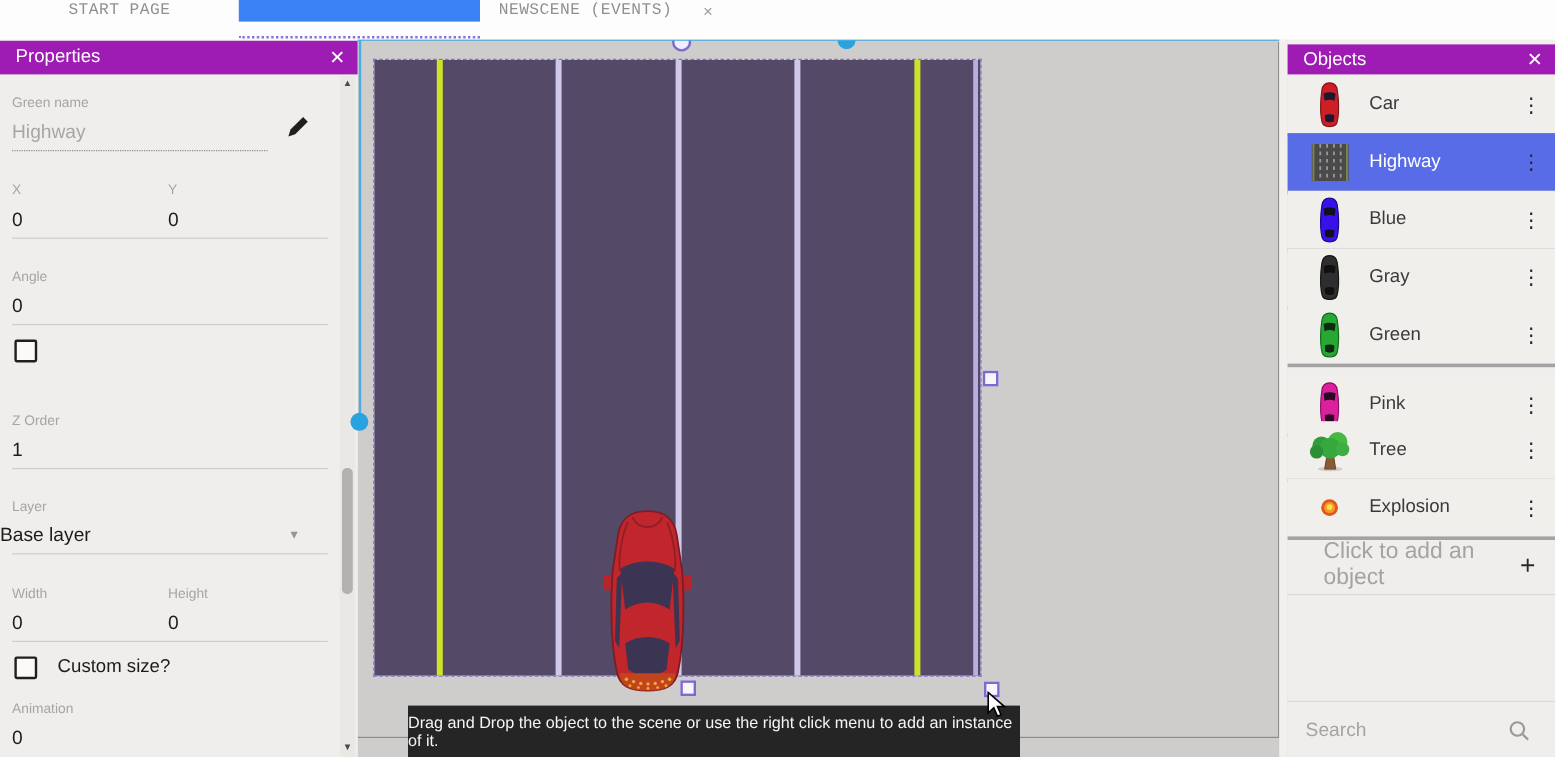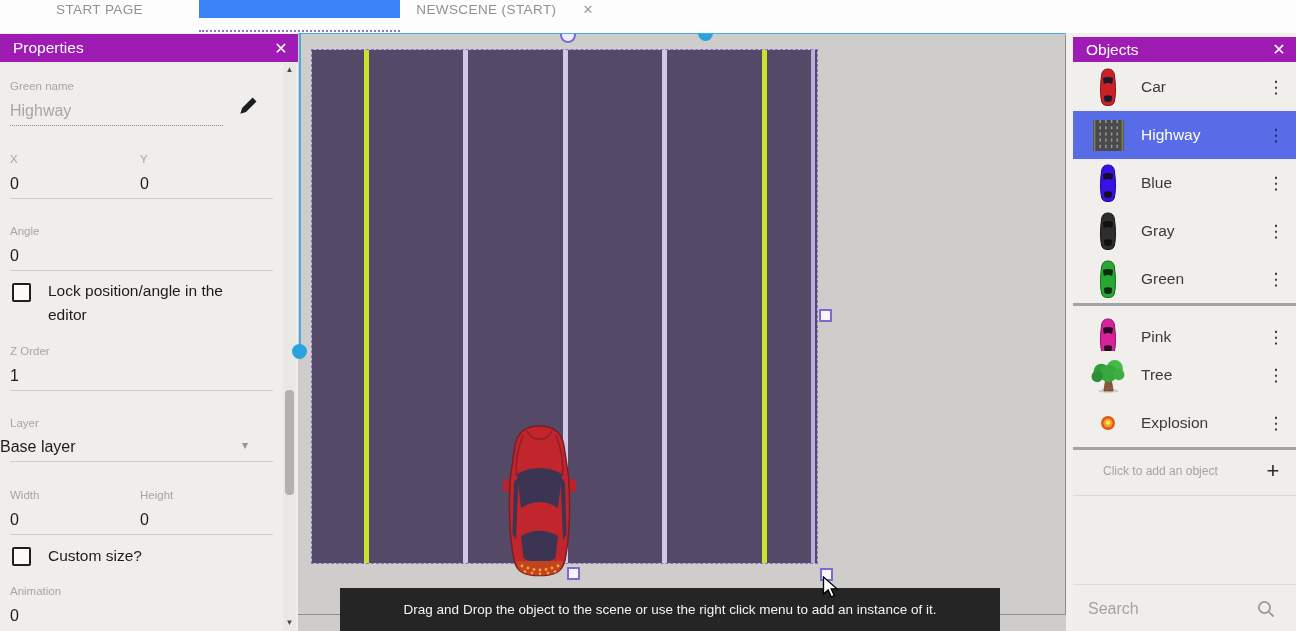--- a/index.html
+++ b/index.html
@@ -3,21 +3,21 @@
 <meta charset="utf-8">
 <style>
   html,body{margin:0;padding:0;background:#888;}
   .stage{position:relative;width:1296px;height:631px;background:#f1efec;overflow:hidden;
          font-family:"Liberation Sans",sans-serif;-webkit-font-smoothing:antialiased;}
   .abs{position:absolute;}
 
   
   .tabbar{left:0;top:0;width:1296px;height:33px;background:#fdfdfd;z-index:50;}
   .tab{height:18px;display:flex;align-items:center;justify-content:center;gap:26px;
-       font-size:13.5px;letter-spacing:.4px;color:#8e9194;}
+       font-size:13.5px;letter-spacing:.4px;color:#8e9194;font-family:Liberation Mono, monospace;}
   .tab .x{font-size:13px;color:#9a9da0;}
   .tab.active{background:#3b82f6;color:#fff;flex-direction:column;}
   .tab.active .x{color:#fff;}
   .tab-focus{border-top:2px dotted rgba(70,40,200,.65);}
 
   
   .panel{background:#f0eeec;z-index:40;}
   .panel-header{position:absolute;left:0;top:0;right:0;height:28px;background:#9e1cb3;
                 display:flex;align-items:center;color:#fff;}
   .panel-title{font-size:15.5px;padding-left:13px;flex:1;}
@@ -44,35 +44,35 @@
         outline:1px dashed #8672d0;z-index:4;}
   .lane{position:absolute;top:0;bottom:0;width:5px;}
   .lane.yellow{background:#cde32b;}
   .lane.white{background:#cfc8e8;}
   .lane.edge{background:#b9aede;width:4px;}
   .handle{width:9px;height:9px;background:#f7f5ff;border:2px solid #7f68cf;z-index:7;}
   .scrollline{background:#49ade2;z-index:45;}
   .scrolldot{width:15px;height:15px;border-radius:50%;background:#29a3e0;}
   .rotatedot{width:12px;height:12px;border-radius:50%;background:#efeeff;border:2px solid #7f68cf;z-index:4;}
 
-  .tooltip{left:340px;top:588px;width:660px;height:43px;background:rgba(30,30,30,.96);
+  .tooltip{left:340px;top:588px;width:510px;height:43px;background:rgba(30,30,30,.96);
            color:#f4f4f4;font-size:13.5px;display:flex;align-items:center;justify-content:center;z-index:60;}
 
   
   .objects{left:1073px;top:37px;width:223px;height:594px;}
   .orow{position:absolute;left:0;width:223px;height:48px;display:flex;align-items:center;
         background:#f1efec;border-bottom:3px solid #a3a3a3;}
   .orow.selected{background:#596ce8;}
   .orow .iconbox{width:52px;padding-left:9px;display:flex;align-items:center;justify-content:center;}
   .orow .olabel{flex:1;font-size:15.5px;color:#3a3a3a;padding-left:7px;}
   .orow.selected .olabel{color:#fff;}
   .orow .menu{width:40px;text-align:center;font-size:17px;color:#24243a;letter-spacing:0;}
   .addrow{position:absolute;left:0;width:223px;height:48px;display:flex;align-items:center;
           border-bottom:1px solid #dbd9d6;}
-  .addrow .addlabel{font-size:12px;color:#a5a3a0;padding-left:30px;flex:1;}
+  .addrow .addlabel{font-size:19px;color:#a5a3a0;padding-left:30px;flex:1;}
   .addrow .plus{width:46px;font-size:22px;color:#2a2a2a;text-align:center;font-weight:400;}
   .searchrow{position:absolute;left:0;top:547px;width:223px;height:47px;border-top:1px solid #dcdad7;
              display:flex;align-items:center;}
   .searchrow input{border:none;outline:none;background:transparent;font-size:16px;color:#3a3a3a;
                    font-family:"Liberation Sans",sans-serif;padding-left:15px;flex:1;width:140px;}
   .searchrow input::placeholder{color:#a5a3a0;}
 </style>
 </head>
 <body>
 
@@ -141,21 +141,21 @@
 
   <div class="abs tabbar">
     <div class="abs tab" style="left:0;top:0;width:199px">
       <span>START PAGE</span>
     </div>
     <div class="abs tab active" style="left:199px;top:0;width:201px">
       <span>NEWSCENE</span>
       <span class="x">✕</span>
     </div>
     <div class="abs tab" style="left:400px;top:0;width:210px">
-      <span>NEWSCENE (START)</span>
+      <span>NEWSCENE (EVENTS)</span>
       <span class="x">✕</span>
     </div>
     <div class="abs tab-focus" style="left:199px;top:30px;width:201px;height:0"></div>
   </div>
 
   <div class="abs panel" style="left:0;top:34px;width:298px;height:597px">
     <div class="panel-header">
       <span class="panel-title">Properties</span>
       <span class="panel-close">✕</span>
     </div>
@@ -171,21 +171,20 @@
     <div class="abs plabel" style="left:140px;top:119px">Y</div>
     <div class="abs pvalue" style="left:10px;top:141px">0</div>
     <div class="abs pvalue" style="left:140px;top:141px">0</div>
     <div class="abs underline" style="left:10px;top:164px;width:263px"></div>
 
     <div class="abs plabel" style="left:10px;top:191px">Angle</div>
     <div class="abs pvalue" style="left:10px;top:213px">0</div>
     <div class="abs underline" style="left:10px;top:236px;width:263px"></div>
 
     <div class="abs checkbox" style="left:12px;top:249px"></div>
-    <div class="abs cblabel" style="left:48px;top:245px;width:198px">Lock position/angle in the editor</div>
 
     <div class="abs plabel" style="left:10px;top:311px">Z Order</div>
     <div class="abs pvalue" style="left:10px;top:333px">1</div>
     <div class="abs underline" style="left:10px;top:356px;width:263px"></div>
 
     <div class="abs plabel" style="left:10px;top:383px">Layer</div>
     <div class="abs pvalue" style="left:0;top:404px">Base layer</div>
     <div class="abs" style="left:242px;top:404px;font-size:12px;color:#97958f">▾</div>
     <div class="abs underline" style="left:10px;top:427px;width:263px"></div>
 

